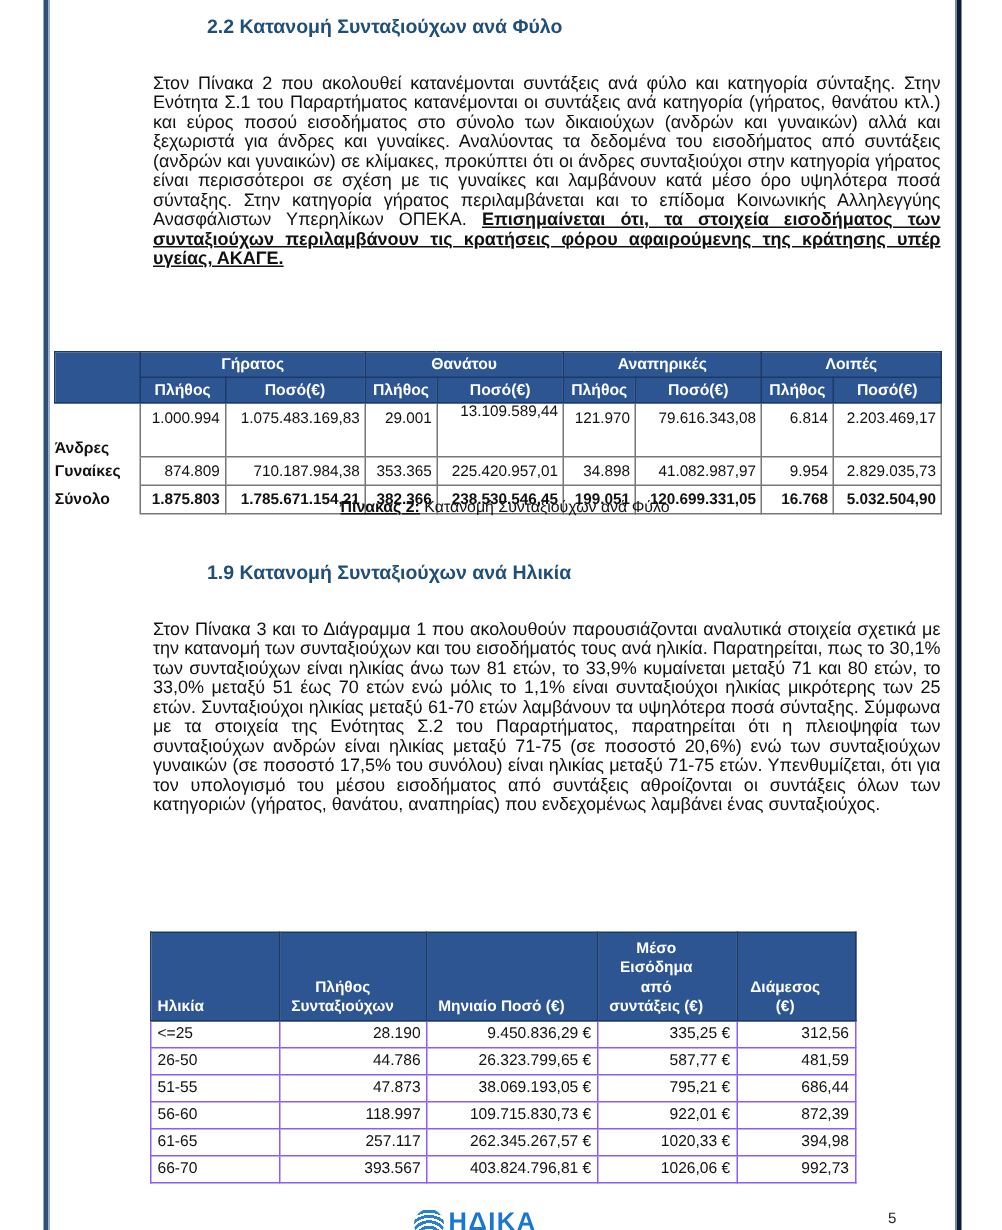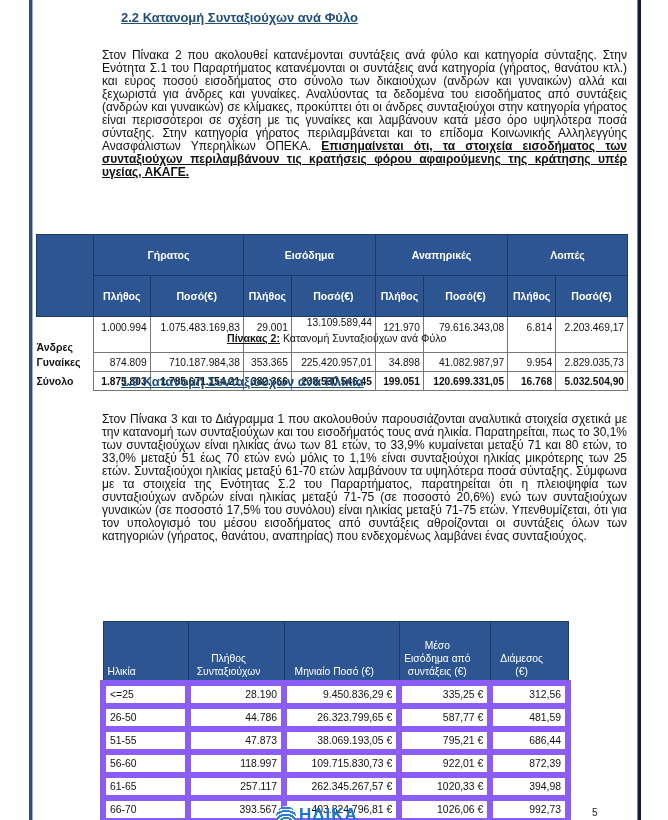--- a/index.html
+++ b/index.html
@@ -10,36 +10,35 @@
   }
   .border-left {
     position:absolute; left:29px; top:0; width:3px; height:820px;
     background:#2f4e7a; border-right:1px solid #9db1cf;
   }
   .border-right {
     position:absolute; left:637px; top:0; width:3px; height:820px;
     background:#0f1b33; border-left:1px solid #6f86ad;
   }
   .heading {
-    position:absolute; left:121px; font-size:13px; font-weight:bold;
+    position:absolute; left:138px; font-size:13px; font-weight:bold;
     color:#1f4e79;
-    text-decoration:underline;
   }
   .para {
     position:absolute; left:102px; width:525px; font-size:12px;
     line-height:13px; text-align:justify; color:#111;
   }
   .para .emph { font-weight:bold; text-decoration:underline; }
 
   
   table { border-collapse:collapse; position:absolute; }
   #t1 { left:36px; top:234px; width:592px; font-size:10.2px; }
   #t1 th {
     background:#2c5592; color:#fff; font-weight:bold; font-size:10.5px;
-    padding:12px 3px; height:16px; border:1px solid #1d3a66; text-align:center;
+    padding:0 3px; height:16px; border:1px solid #1d3a66; text-align:center;
   }
   #t1 th.blank { background:#2c5592; }
   #t1 td {
     border:1px solid #777; padding:0 3px; text-align:right; height:18px;
     white-space:nowrap;
   }
   #t1 tr.row-men td { height:30px; vertical-align:top; padding-top:5px; }
   #t1 tr.row-men td.rl { vertical-align:bottom; padding-bottom:0; }
   #t1 td.rl {
     text-align:left; font-weight:bold; border-left:none; border-top:none; border-bottom:none;
@@ -47,27 +46,27 @@
   }
   #t1 tr.total td { font-weight:bold; }
   .caption {
     position:absolute; left:227px; top:332px; font-size:10.6px;
   }
   .caption .lbl { text-decoration:underline; font-weight:bold; }
 
   
   #t2 { left:100px; top:621px; width:471px; font-size:10.4px; }
   #t2 th {
-    background:#2c5592; color:#fff; font-weight:normal; font-size:10.3px;
+    background:#2c5592; color:#fff; font-weight:bold; font-size:10.3px;
     border:1px solid #1d3a66; padding:0 19px 2px 4px; height:56px; vertical-align:bottom;
     line-height:13px;
   }
   #t2 th.age { text-align:left;margin-top:19px; }
   #t2 td {
-    border:6px solid #8b5cf6; padding:0 4px; height:17px; text-align:right; white-space:nowrap;
+    border:1px solid #8b5cf6; padding:0 4px; height:17px; text-align:right; white-space:nowrap;
   }
   #t2 td.age { text-align:left; }
 
   .logo {
     position:absolute; left:276px; top:806px; height:20px; display:flex; align-items:flex-start;
   }
   .logo .mark {
     width:20px; height:20px; border-radius:50%;
     background: repeating-radial-gradient(circle at 50% 100%, #2b7fd0 0 2px, #ffffff 2px 3.5px);
     margin-right:3px;
@@ -83,21 +82,21 @@
 
 <div class="heading" style="top:10px;">2.2 Κατανομή Συνταξιούχων ανά Φύλο</div>
 
 <div class="para" style="top:49px;"><span>Στον Πίνακα 2 που ακολουθεί κατανέμονται συντάξεις ανά φύλο και κατηγορία σύνταξης. Στην Ενότητα Σ.1 του Παραρτήματος κατανέμονται οι συντάξεις ανά κατηγορία (γήρατος, θανάτου κτλ.) και εύρος ποσού εισοδήματος στο σύνολο των δικαιούχων (ανδρών και γυναικών) αλλά και ξεχωριστά για άνδρες και γυναίκες. Αναλύοντας τα δεδομένα του εισοδήματος από συντάξεις (ανδρών και γυναικών) σε κλίμακες, προκύπτει ότι οι άνδρες συνταξιούχοι στην κατηγορία γήρατος είναι περισσότεροι σε σχέση με τις γυναίκες και λαμβάνουν κατά μέσο όρο υψηλότερα ποσά σύνταξης. Στην κατηγορία γήρατος περιλαμβάνεται και το επίδομα Κοινωνικής Αλληλεγγύης Ανασφάλιστων Υπερηλίκων ΟΠΕΚΑ. </span><span class="emph">Επισημαίνεται ότι, τα στοιχεία εισοδήματος των συνταξιούχων περιλαμβάνουν τις κρατήσεις φόρου αφαιρούμενης της κράτησης υπέρ υγείας, ΑΚΑΓΕ.</span></div>
 
 <table id="t1">
   <thead>
     <tr>
       <th class="blank" rowspan="2" style="width:50px;"></th>
       <th colspan="2">Γήρατος</th>
-      <th colspan="2">Εισόδημα</th>
+      <th colspan="2">Θανάτου</th>
       <th colspan="2">Αναπηρικές</th>
       <th colspan="2">Λοιπές</th>
     </tr>
     <tr>
       <th>Πλήθος</th>
       <th>Ποσό(€)</th>
       <th>Πλήθος</th>
       <th>Ποσό(€)</th>
       <th>Πλήθος</th>
       <th>Ποσό(€)</th>

